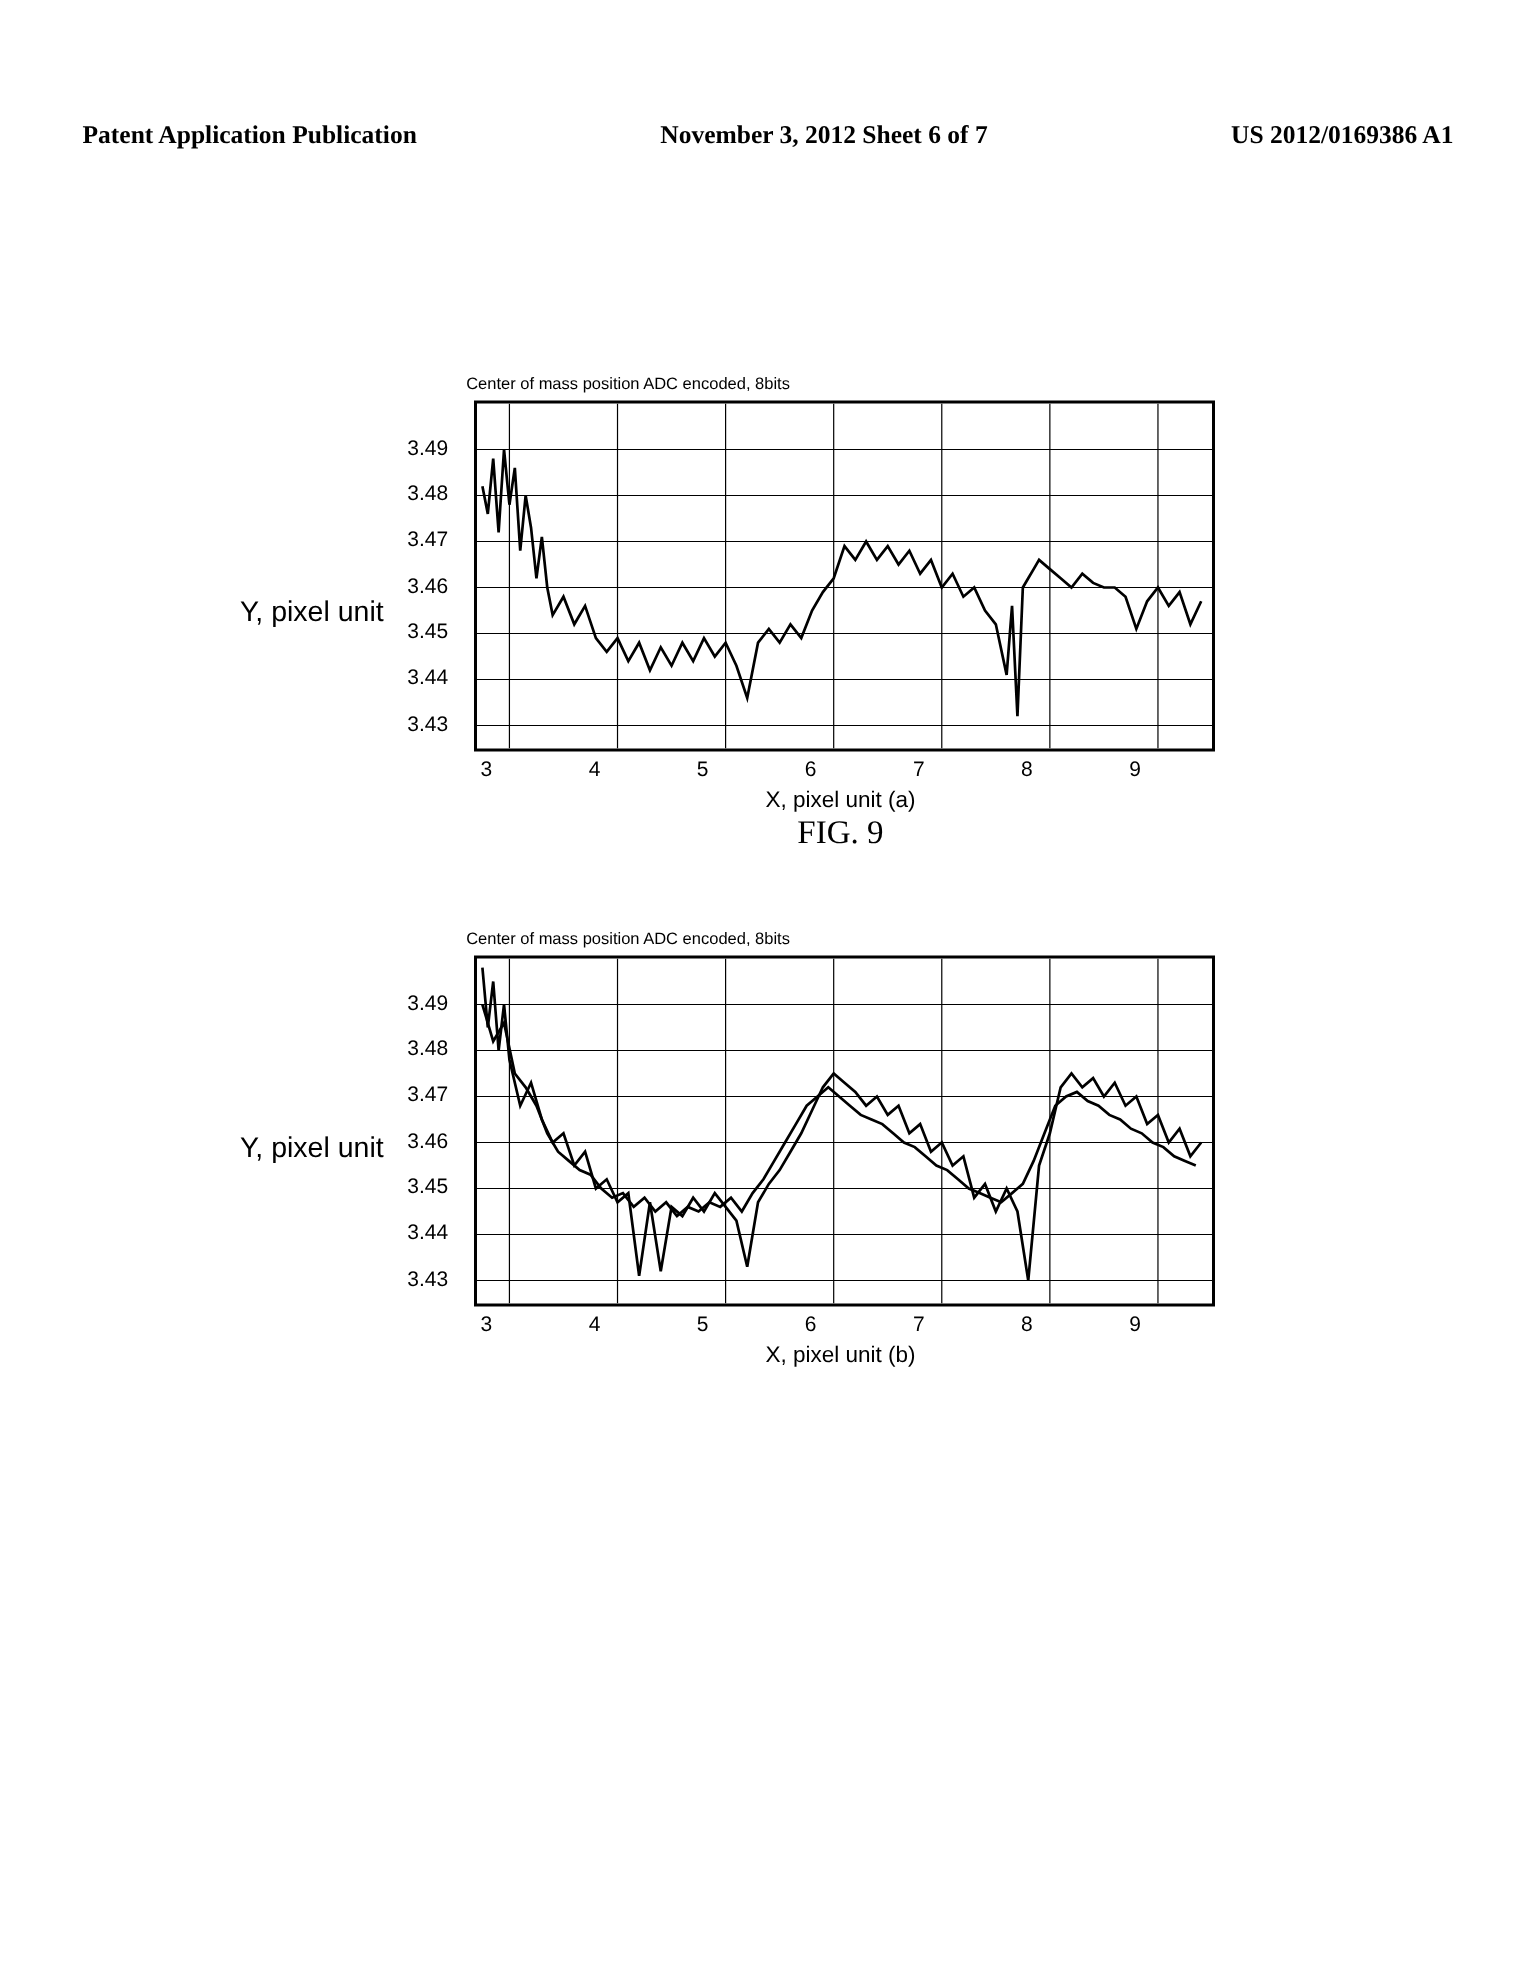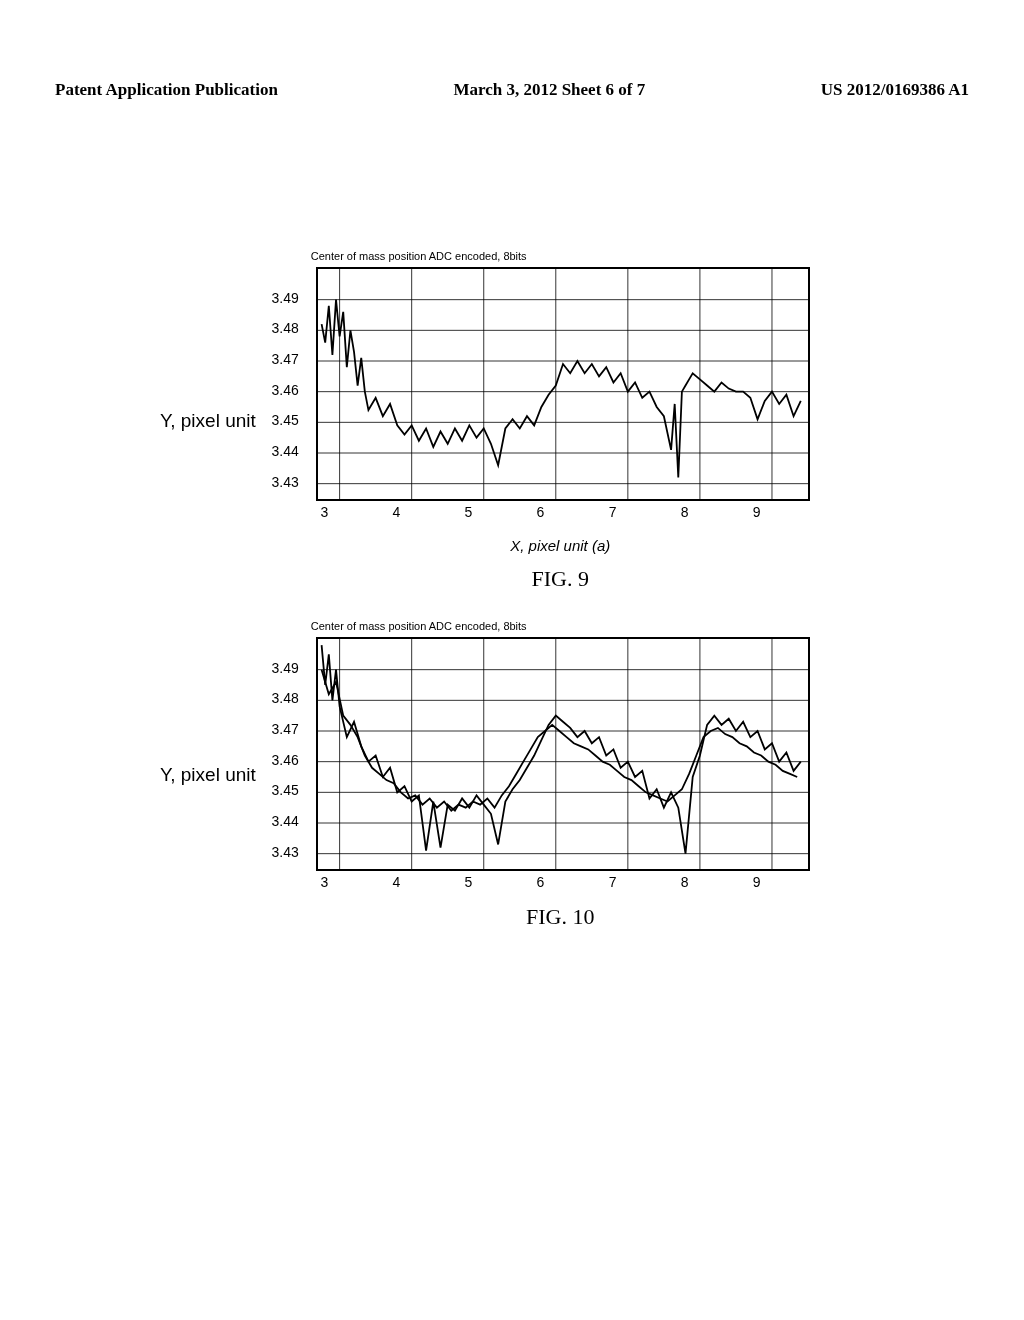--- a/index.html
+++ b/index.html
@@ -78,37 +78,36 @@
       font-family: Arial, sans-serif;
       font-size: 14px;
       margin-left: 40px;
       margin-top: 3px;
     }
     .xlabel {
       font-family: Arial, sans-serif;
       font-size: 15px;
       text-align: center;
       margin-left: 50px;
-      margin-top: 15px;
-      font-style: italic;
+      margin-top: 3px;
     }
     .fig-caption {
       font-family: "Times New Roman", serif;
       font-size: 22px;
       text-align: center;
-      margin-top: 12px;
+      margin-top: 0;
       margin-left: 50px;
     }
   </style>
 </head>
 <body>
 
 <div class="header">
   <span>Patent Application Publication</span>
-  <span>March 3, 2012  Sheet 6 of 7</span>
+  <span>November 3, 2012  Sheet 6 of 7</span>
   <span>US 2012/0169386 A1</span>
 </div>
 
 <div class="figure-container fig9">
   <div class="ylabel">Y, pixel unit</div>
   <div class="chart-area">
     <div class="chart-title">Center of mass position ADC encoded, 8bits</div>
     <div class="plot-wrapper">
       <div class="yticks" id="yticks-9" style="height: 230px; position: relative; width: 38px;">
           <div style="position: absolute; right: 0px; top: 22.6667px;">3.49</div>
@@ -190,15 +189,15 @@
     </div>
     <div class="xticks" id="xticks-10" style="position: relative; width: 490px; height: 18px; margin-left: 43px;">
         <div style="position: absolute; left: 16.6176px;">3</div>
         <div style="position: absolute; left: 88.6765px;">4</div>
         <div style="position: absolute; left: 160.735px;">5</div>
         <div style="position: absolute; left: 232.794px;">6</div>
         <div style="position: absolute; left: 304.853px;">7</div>
         <div style="position: absolute; left: 376.912px;">8</div>
         <div style="position: absolute; left: 448.971px;">9</div>
       </div>
-    <div class="fig-caption">FIG. 10</div>
+    <div class="xlabel">X, pixel unit (b)</div>
   </div>
 </div>
 
 </body></html>

